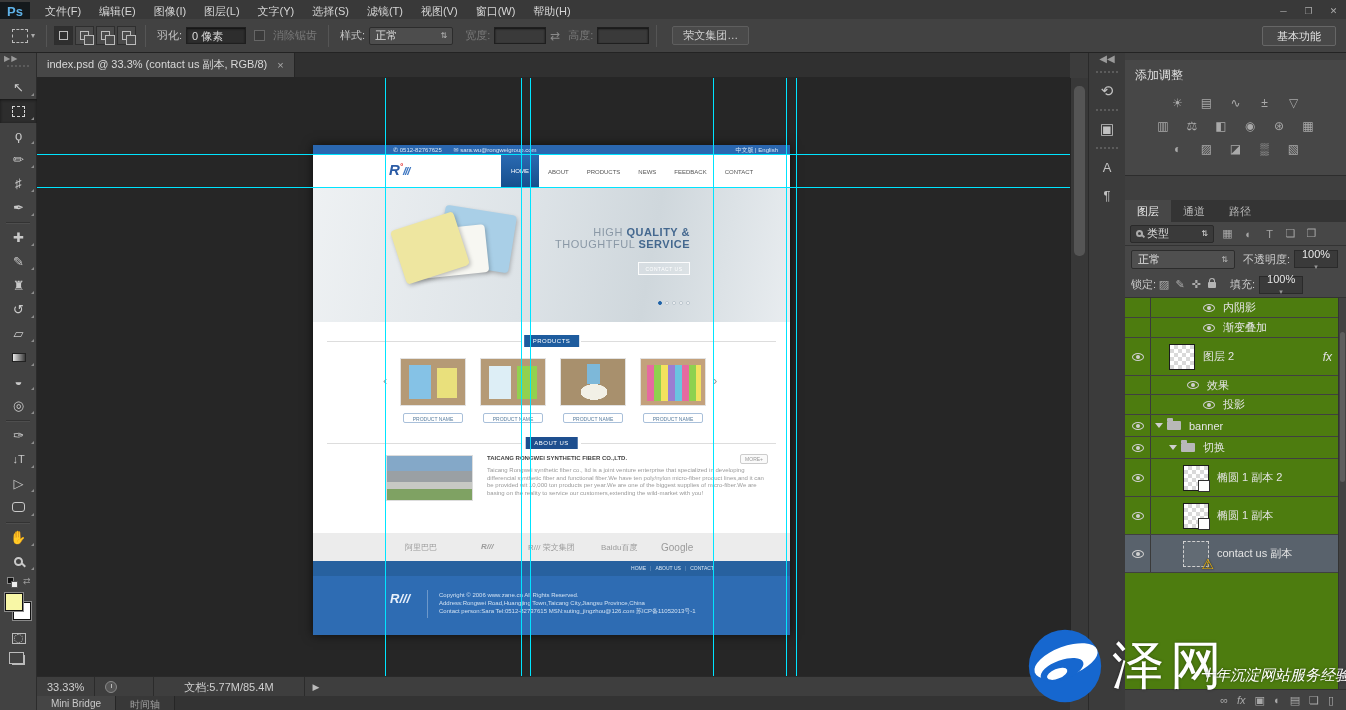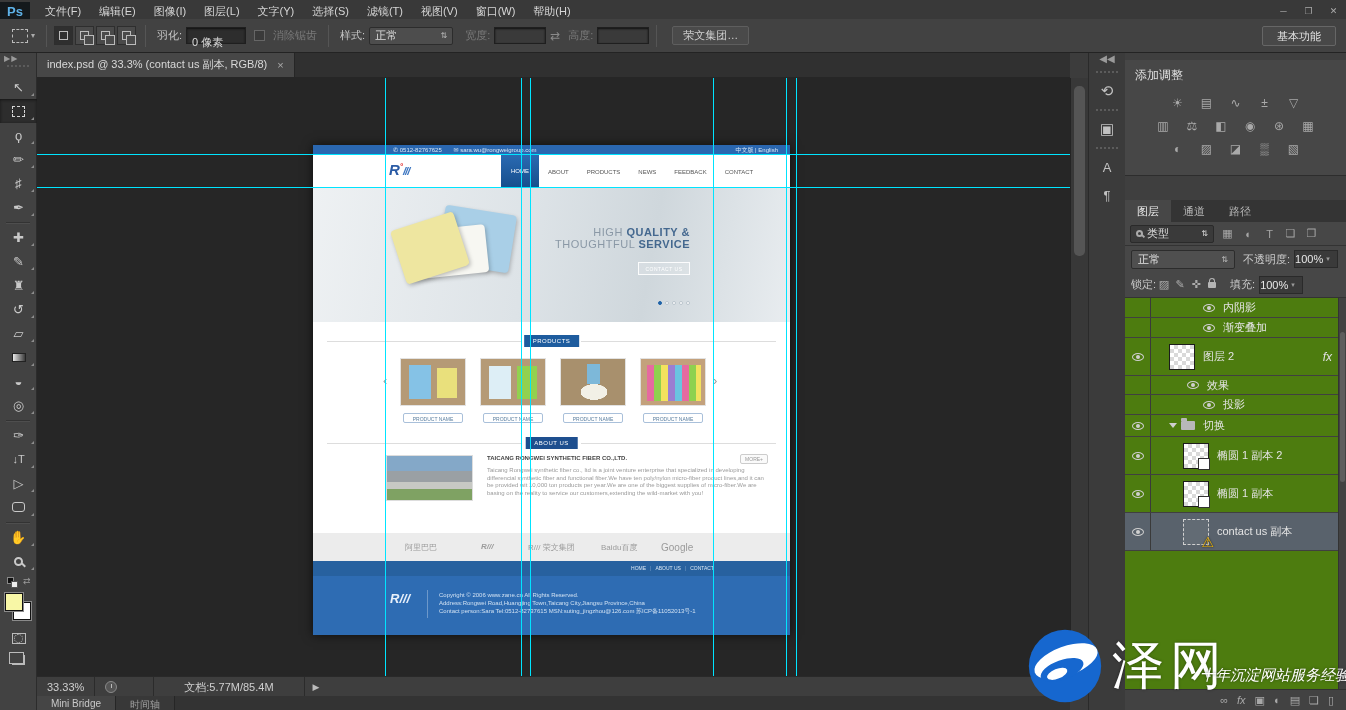--- a/index.html
+++ b/index.html
@@ -18,21 +18,21 @@
   .optionsbar{position:absolute;left:0;top:19px;right:0;height:34px;background:#424242;border-bottom:1px solid #232323;display:flex;align-items:center;font-size:11px;color:#c6c6c6;z-index:30;padding-left:6px;}
   .ob-sep{width:1px;height:22px;background:#2e2e2e;margin:0 7px;border-right:1px solid #555;}
   .ob-toolthumb{width:16px;height:14px;border:1px dashed #bbb;margin:0 3px 0 6px;}
   .ob-caret{font-size:8px;color:#aaa;margin-right:4px;}
   .mode-btn{width:19px;height:19px;border:1px solid #2e2e2e;background:#4a4a4a;margin-right:2px;position:relative;}
   .mode-btn.pressed{background:#2f2f2f;}
   .mode-btn i{position:absolute;left:4px;top:4px;width:9px;height:9px;border:1px solid #bbb;}
   .mode-btn.m2 i::after,.mode-btn.m3 i::after,.mode-btn.m4 i::after{content:"";position:absolute;left:3px;top:3px;width:8px;height:8px;border:1px solid #bbb;background:#4a4a4a;}
   .ob-label{margin:0 4px;}
   .ob-label.dis{color:#7a7a7a;}
-  .ob-field{width:60px;height:17px;background:#2d2d2d;border:1px solid #1f1f1f;box-shadow:inset 0 1px 2px #111;color:#ddd;padding:7px 5px;font-size:11px;line-height:14px;}
+  .ob-field{width:60px;height:17px;background:#2d2d2d;border:1px solid #1f1f1f;box-shadow:inset 0 1px 2px #111;color:#ddd;padding:1px 5px;font-size:11px;line-height:14px;}
   .ob-field.small{width:52px;}
   .ob-field.empty{background:#3a3a3a;color:#777;}
   .ob-check{width:11px;height:11px;border:1px solid #666;background:#3a3a3a;margin:0 4px 0 8px;}
   .ob-dd{width:84px;height:18px;background:#4d4d4d;border:1px solid #2c2c2c;border-radius:2px;display:flex;align-items:center;padding:0 5px;color:#ddd;}
   .ob-dd .arr{margin-left:auto;font-size:8px;color:#bbb;}
   .swap-glyph{color:#8a8a8a;font-size:12px;margin:0 4px;}
   .ob-btn{height:19px;border:1px solid #5e5e5e;background:#4a4a4a;border-radius:2px;padding:0 10px;line-height:17px;color:#cfcfcf;margin-left:8px;}
   .ws-btn{margin-left:auto;margin-right:10px;height:20px;border:1px solid #666;background:#484848;border-radius:2px;padding:0 14px;line-height:18px;color:#e0e0e0;}
 
   
@@ -159,21 +159,21 @@
   .filter-row{height:24px;background:#474747;display:flex;align-items:center;padding:0 5px;gap:6px;border-bottom:1px solid #333;}
   .type-dd{width:84px;height:18px;background:#3a3a3a;border:1px solid #2a2a2a;border-radius:2px;display:flex;align-items:center;gap:4px;padding:0 5px;font-size:11px;color:#ddd;}
   .mag{width:7px;height:7px;border:2px solid #aaa;border-radius:50%;position:relative;flex:none;}
   .mag::after{content:"";position:absolute;width:4px;height:2px;background:#aaa;right:-4px;bottom:-2px;transform:rotate(45deg);}
   .type-dd .arr{margin-left:auto;font-size:8px;}
   .f-ic{color:#a5a5a5;font-size:11px;width:15px;text-align:center;}
   .blend-row{height:26px;background:#474747;display:flex;align-items:center;padding:0 6px;font-size:11px;}
   .blend-dd{width:104px;height:19px;background:#4f4f4f;border:1px solid #2c2c2c;border-radius:2px;display:flex;align-items:center;padding:0 6px;color:#e2e2e2;}
   .blend-dd .arr{margin-left:auto;font-size:8px;color:#bbb;}
   .opq-label{margin-left:8px;color:#c9c9c9;}
-  .val-box{margin-left:4px;width:44px;height:18px;background:#3a3a3a;border:1px solid #2a2a2a;color:#e8e8e8;display:flex;align-items:center;gap:3px;}
+  .val-box{margin-left:4px;width:44px;height:18px;background:#3a3a3a;border:1px solid #2a2a2a;color:#e8e8e8;display:flex;align-items:center;justify-content:center;gap:3px;flex-direction:column;}
   .val-box .arr{font-size:7px;color:#999;}
   .lock-row{height:26px;background:#474747;display:flex;align-items:center;padding:0 6px;font-size:11px;border-bottom:1px solid #333;}
   .lk-ic{color:#ababab;font-size:11px;width:16px;text-align:center;}
   .csslock{width:8px;height:6px;background:#b5b5b5;border-radius:1px;position:relative;margin:0 4px;}
   .csslock::before{content:"";position:absolute;top:-4px;left:1px;width:4px;height:3px;border:1px solid #b5b5b5;border-bottom:none;border-radius:3px 3px 0 0;}
   .rows{flex:1;background:#4d7c0f;position:relative;overflow:hidden;}
   .lrow{display:flex;align-items:center;border-bottom:1px solid #404040;position:relative;}
   .cell-eye{width:26px;align-self:stretch;border-right:1px solid #3a3a3a;display:flex;align-items:center;justify-content:center;flex:none;}
   .eye{width:12px;height:8px;border:1px solid #cfcfcf;border-radius:50%;position:relative;display:inline-block;flex:none;}
   .eye::after{content:"";position:absolute;left:3px;top:1px;width:4px;height:4px;background:#cfcfcf;border-radius:50%;}
@@ -610,20 +610,28 @@
         <div class="lrow r-effect">
           <div class="cell-eye"></div>
           <span class="ind"></span>
             <span class="eye"></span>
           <span class="lbl">投影</span>
         </div>
         <div class="lrow r-group">
           <div class="cell-eye">
               <span class="eye"></span>
             </div>
+          <span class="tri"></span>
+          <span class="folder"></span>
+          <span class="lbl">banner</span>
+        </div>
+        <div class="lrow r-group">
+          <div class="cell-eye">
+              <span class="eye"></span>
+            </div>
           <span style="width:14px;flex:none"></span>
           <span class="tri"></span>
           <span class="folder"></span>
           <span class="lbl">切换</span>
         </div>
         <div class="lrow r-layer">
           <div class="cell-eye">
               <span class="eye"></span>
             </div>
           <span style="width:32px;flex:none"></span>

